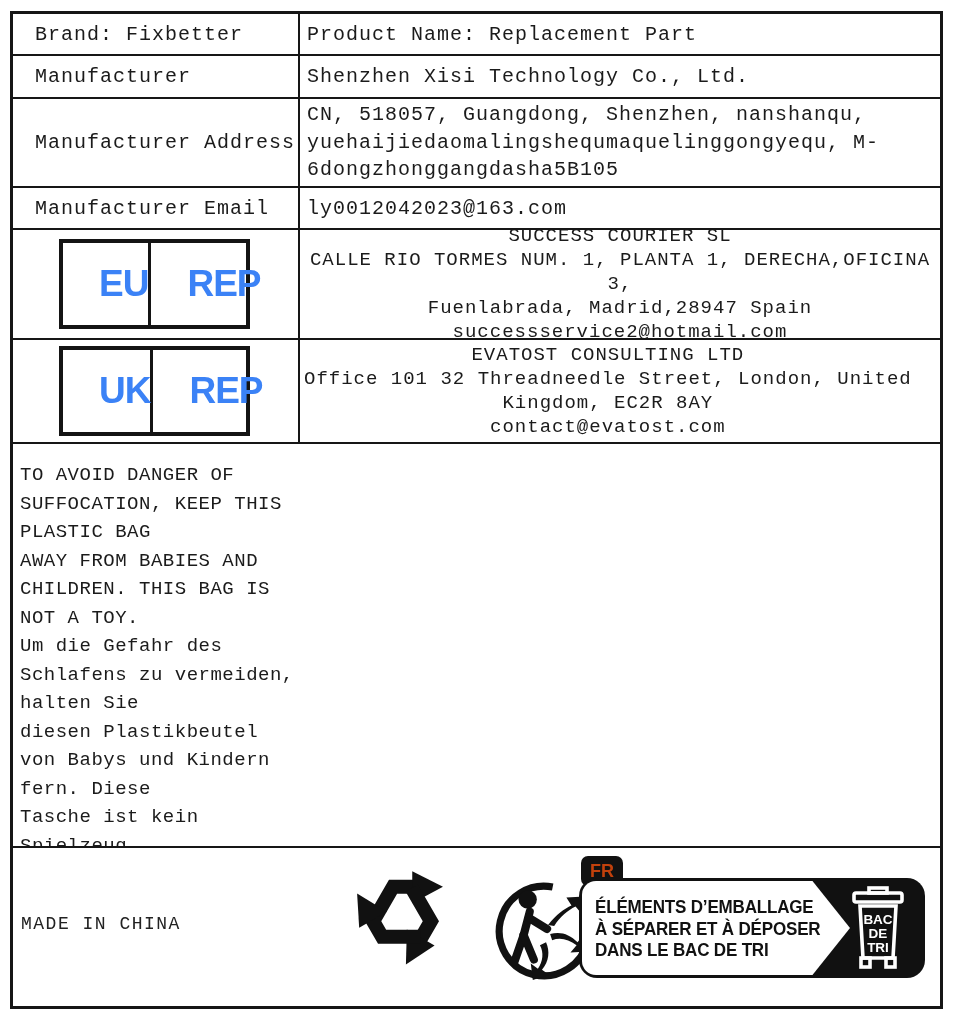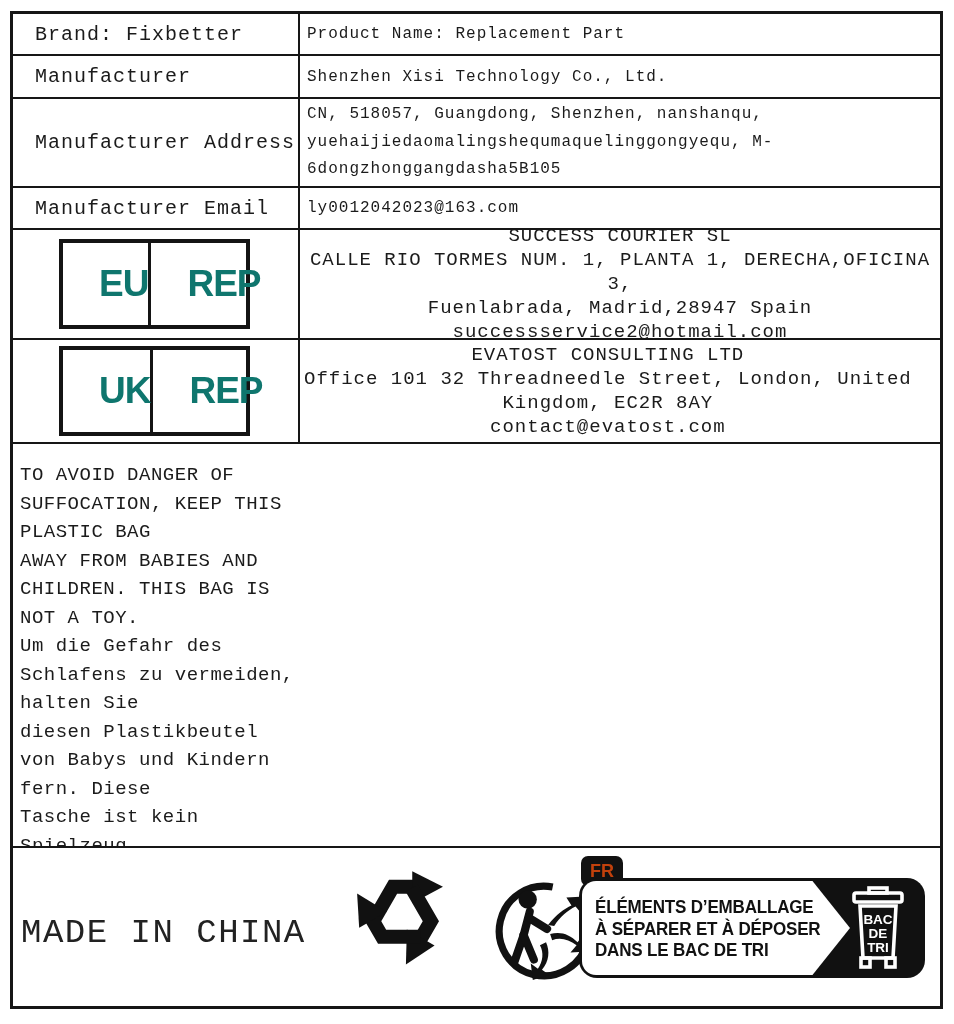--- a/index.html
+++ b/index.html
@@ -13,47 +13,47 @@
   
   .tbl{
     position:absolute;left:10px;top:11px;width:933px;height:998px;
     border:3px solid #161616;box-sizing:border-box;
     display:grid;grid-template-rows:42px 43px 89px 42px 110px 104px 404px 1fr;
   }
   .row{display:grid;grid-template-columns:287px 1fr;border-bottom:2px solid #161616;box-sizing:border-box;min-height:0;}
   .row.footer{border-bottom:none;display:block;position:relative;}
   .cl{border-right:2px solid #161616;box-sizing:border-box;padding-left:22px;display:flex;align-items:center;
       font-size:20px;letter-spacing:1px;overflow:hidden;}
-  .cr{padding-left:7px;display:flex;align-items:center;font-size:16px;letter-spacing:1px;overflow:hidden;}
+  .cr{padding-left:7px;display:flex;align-items:center;font-size:20px;letter-spacing:1px;overflow:hidden;}
   .row-address .cr{line-height:27.5px;}
   .cr.centered{justify-content:flex-start;text-align:center;font-size:19px;line-height:24px;padding:0 4px;}
   .row-warning .cr{align-items:flex-start;font-size:19px;line-height:28.5px;padding-top:17px;letter-spacing:0.5px;}
 
   
   .row-eu .cl,.row-uk .cl{padding-left:0;}
   .rep-badge{
     width:191px;height:90px;border:4px solid #141414;box-sizing:border-box;margin-left:46px;
     display:grid;grid-template-columns:1fr 1fr;background:#fff;
   }
   .rep-badge .bcell{display:flex;align-items:center;justify-content:center;
-    font-family:"Liberation Sans","DejaVu Sans",sans-serif;font-weight:bold;font-size:37px;letter-spacing:-1px;color:#0f766e;margin-left:36px;}
+    font-family:"Liberation Sans","DejaVu Sans",sans-serif;font-weight:bold;font-size:37px;letter-spacing:-1px;color:#3b82f6;margin-left:36px;}
   .rep-badge .bcell:first-child{border-right:3px solid #141414;}
 
   
   .row-warning .cl{display:block;padding:0;}
   .tri-svg{display:block;margin:36px 0 0 56px;}
   .warn-wrap{width:100%;text-align:center;margin-top:22px;}
   .warn-word{
     display:inline-block;font-family:"Liberation Sans","DejaVu Sans",sans-serif;
     font-weight:bold;font-size:60px;letter-spacing:0px;color:#111;
     transform:scaleX(0.8);transform-origin:center;line-height:1;
   }
 
   
-  .made{position:absolute;left:8px;top:66px;font-size:34px;letter-spacing:1.5px;color:#222;}
+  .made{position:absolute;left:8px;top:66px;font-size:18px;letter-spacing:1.5px;color:#222;}
   .recycle-svg{position:absolute;left:316px;top:8px;overflow:visible;}
   .triman-svg{position:absolute;left:480px;top:24px;}
   .frb{position:absolute;left:566px;top:8px;width:346px;height:124px;}
   .fr-tab{position:absolute;left:2px;top:0;width:42px;height:30px;background:#111;color:#c2410c;border-radius:7px;
     display:flex;align-items:center;justify-content:center;
     font-family:"Liberation Sans","DejaVu Sans",sans-serif;font-weight:bold;font-size:18px;}
   .fr-body{position:absolute;left:0;top:22px;width:346px;height:100px;background:#111;border-radius:18px;}
   .fr-white{position:absolute;left:3px;top:3px;bottom:3px;width:268px;background:#fff;
     border-radius:14px 0 0 14px;
     clip-path:polygon(0 0,86% 0,100% 50%,86% 100%,0 100%);}

